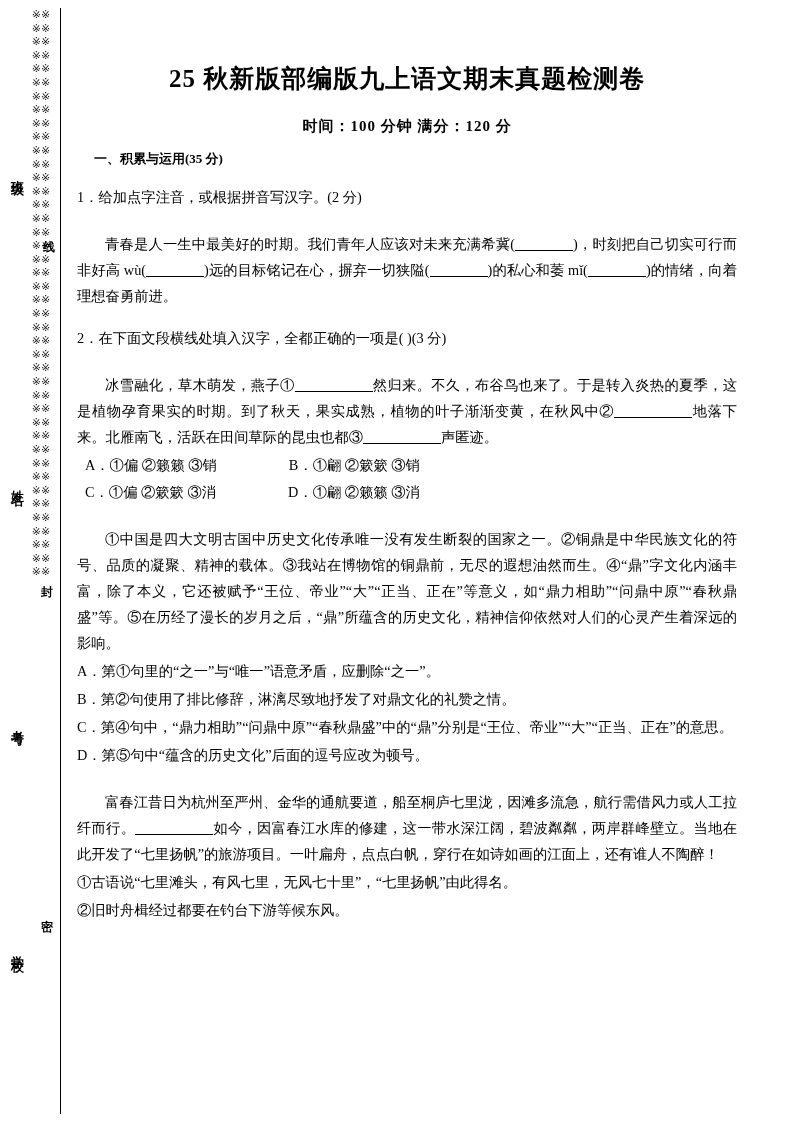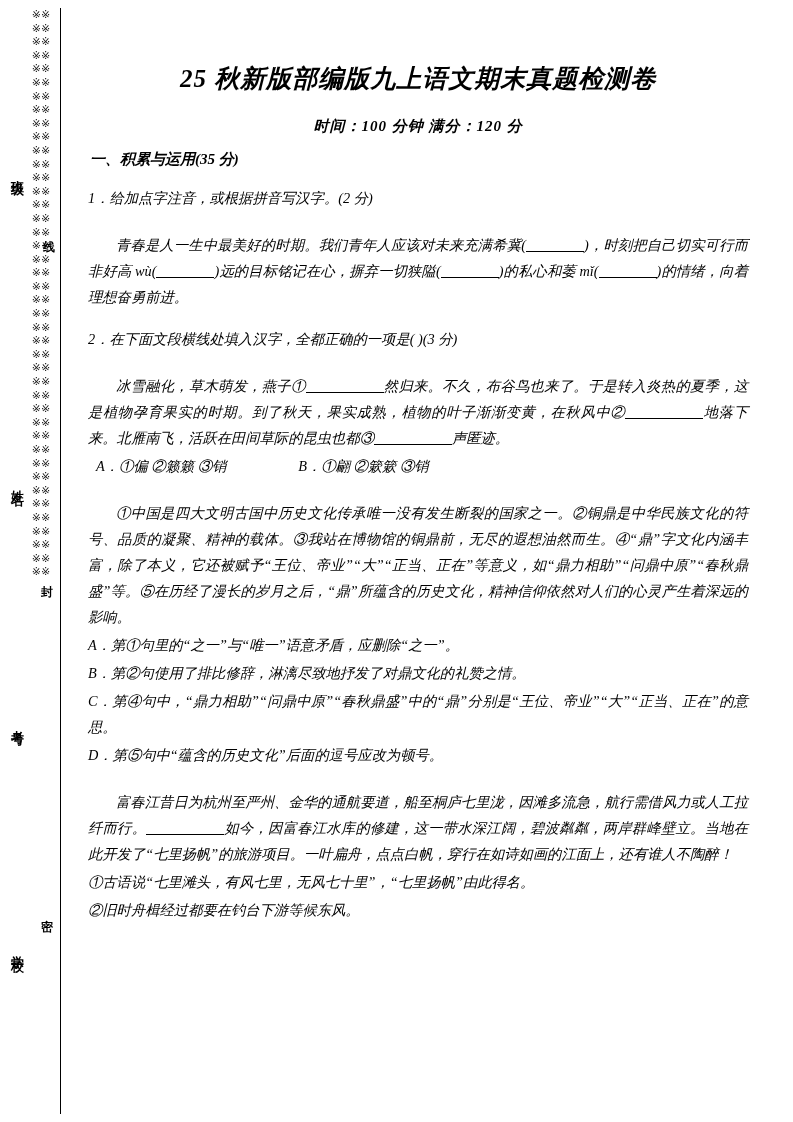--- a/index.html
+++ b/index.html
@@ -50,41 +50,41 @@
     writing-mode:vertical-rl;
     text-orientation:upright;
     font-size:12px;font-weight:bold;
     color:#000;
   }
   #seal-feng{top:575px;}
   #seal-mi{top:910px;}
 
   
   .content{
-    position:absolute;left:88px;top:40px;width:660px;font-style:italic;
+    position:absolute;left:77px;top:40px;width:660px;
   }
   h1.title{
     font-family:"Liberation Serif", serif;
     font-weight:bold;
     font-size:25px;
     text-align:center;
     margin:22px 0 0 0;
     letter-spacing:1px;
   }
   .subtitle{
     text-align:center;
     font-size:15px;
     font-weight:bold;
     margin:22px 0 14px 0;
     letter-spacing:1px;
   }
   .sec-head{
-    font-size:15px;
+    font-size:13px;
     font-weight:bold;
-    margin:8px 0 4px 2px;
+    margin:8px 0 4px 17px;
   }
   p{
     margin:2px 0;
     font-size:14.3px;
     line-height:26px;
     text-align:justify;
   }
   .q{ margin-top:16px; }
   .indent{ text-indent:28px;margin-top:21px; }
   .opts{ margin:1px 0; font-size:14.3px; line-height:26px; }
@@ -126,20 +126,21 @@
     <div class="subtitle">时间：100 分钟    满分：120 分</div>
 
     <div class="sec-head">一、积累与运用(35 分)</div>
 
     <p class="q">1．给加点字注音，或根据拼音写汉字。(2 分)</p>
     <p class="indent"><span>青春是人一生中最美好的时期。我们青年人应该对未来充满希冀(</span><span class="blank-short"></span><span>)，时刻把自己切实可行而非好高 wù(</span><span class="blank-short"></span><span>)远的目标铭记在心，摒弃一切狭隘(</span><span class="blank-short"></span><span>)的私心和萎 mǐ(</span><span class="blank-short"></span><span>)的情绪，向着理想奋勇前进。</span></p>
 
     <p class="q">2．在下面文段横线处填入汉字，全都正确的一项是(      )(3 分)</p>
     <p class="indent"><span>冰雪融化，草木萌发，燕子①</span><span class="blank-line"></span><span>然归来。不久，布谷鸟也来了。于是转入炎热的夏季，这是植物孕育果实的时期。到了秋天，果实成熟，植物的叶子渐渐变黄，在秋风中②</span><span class="blank-line"></span><span>地落下来。北雁南飞，活跃在田间草际的昆虫也都③</span><span class="blank-line"></span><span>声匿迹。</span></p>
     <div class="opts"><span class="opt-cell">A．①偏    ②籁籁    ③销</span><span class="gap-md"></span><span class="opt-cell">B．①翩    ②簌簌    ③销</span></div>
+    <div class="opts"><span class="opt-cell">C．①偏    ②簌簌    ③消</span><span class="gap-md"></span><span class="opt-cell">D．①翩    ②籁籁    ③消</span></div>
 
     <p class="indent">①中国是四大文明古国中历史文化传承唯一没有发生断裂的国家之一。②铜鼎是中华民族文化的符号、品质的凝聚、精神的载体。③我站在博物馆的铜鼎前，无尽的遐想油然而生。④“鼎”字文化内涵丰富，除了本义，它还被赋予“王位、帝业”“大”“正当、正在”等意义，如“鼎力相助”“问鼎中原”“春秋鼎盛”等。⑤在历经了漫长的岁月之后，“鼎”所蕴含的历史文化，精神信仰依然对人们的心灵产生着深远的影响。</p>
     <p>A．第①句里的“之一”与“唯一”语意矛盾，应删除“之一”。</p>
     <p>B．第②句使用了排比修辞，淋漓尽致地抒发了对鼎文化的礼赞之情。</p>
     <p>C．第④句中，“鼎力相助”“问鼎中原”“春秋鼎盛”中的“鼎”分别是“王位、帝业”“大”“正当、正在”的意思。</p>
     <p>D．第⑤句中“蕴含的历史文化”后面的逗号应改为顿号。</p>
 
     <p class="indent"><span>富春江昔日为杭州至严州、金华的通航要道，船至桐庐七里泷，因滩多流急，航行需借风力或人工拉纤而行。</span><span class="blank-line"></span><span>如今，因富春江水库的修建，这一带水深江阔，碧波粼粼，两岸群峰壁立。当地在此开发了“七里扬帆”的旅游项目。一叶扁舟，点点白帆，穿行在如诗如画的江面上，还有谁人不陶醉！</span></p>
     <p>①古语说“七里滩头，有风七里，无风七十里”，“七里扬帆”由此得名。</p>
     <p>②旧时舟楫经过都要在钓台下游等候东风。</p>

